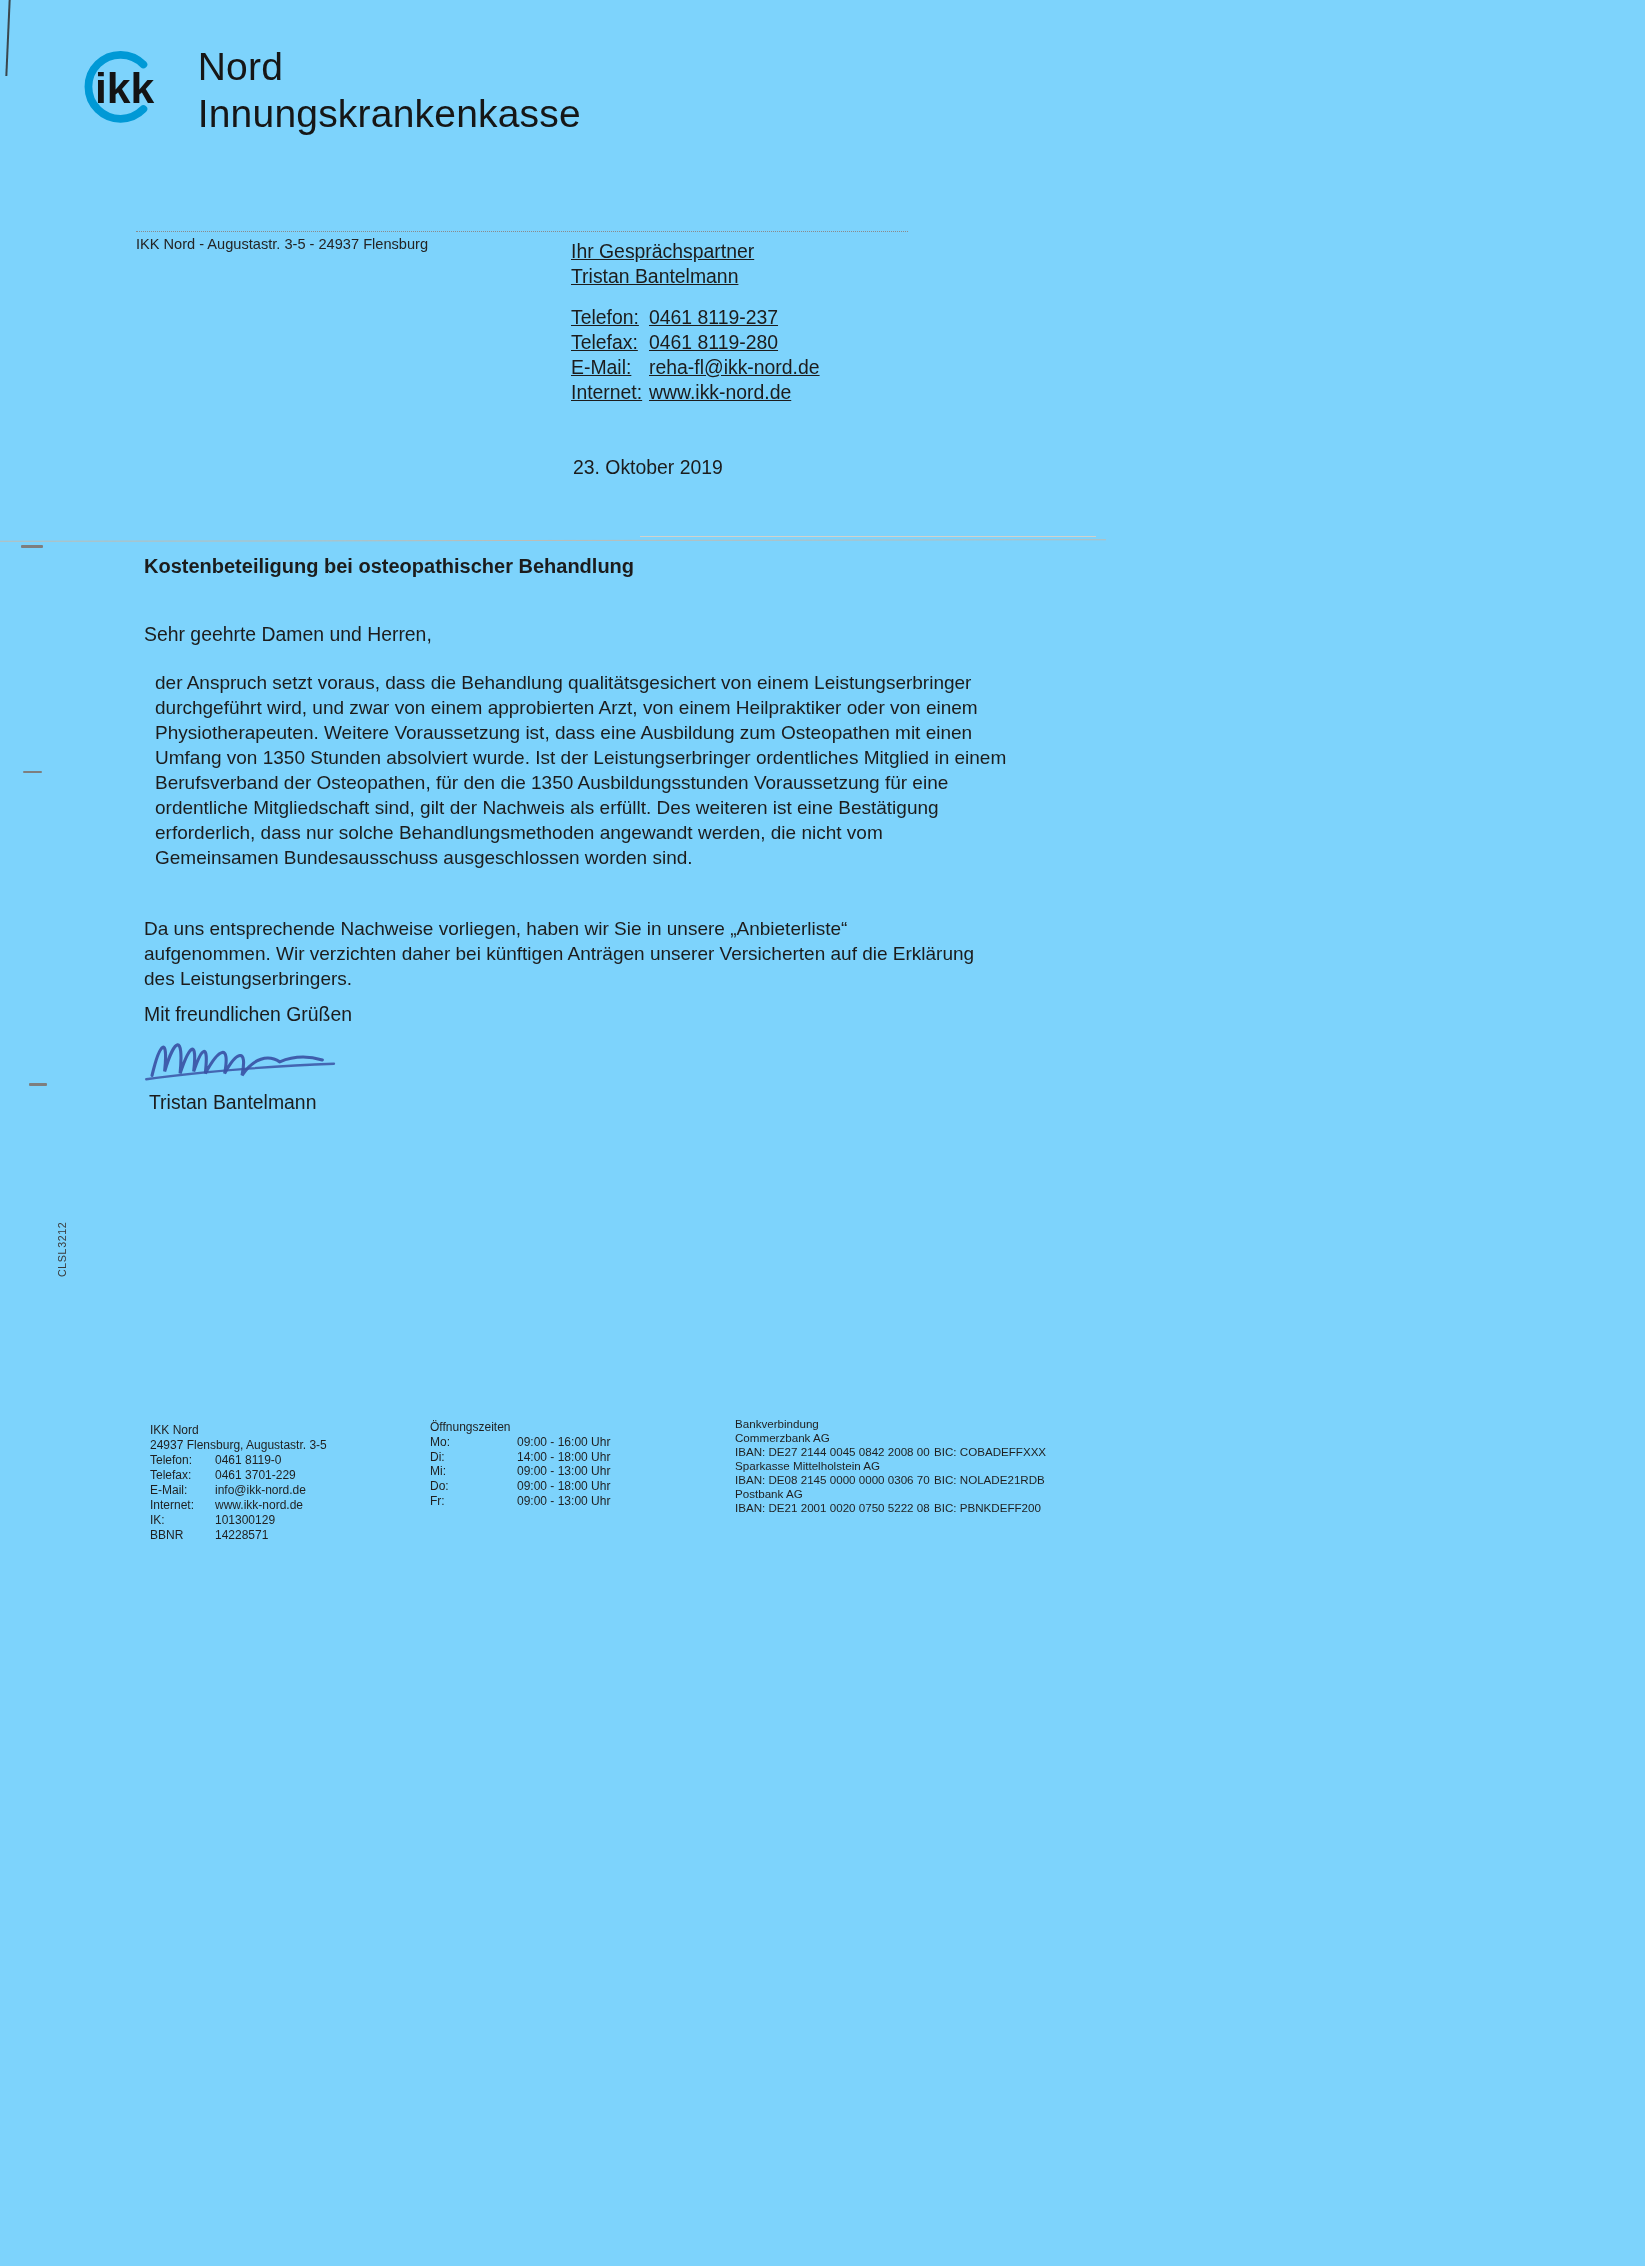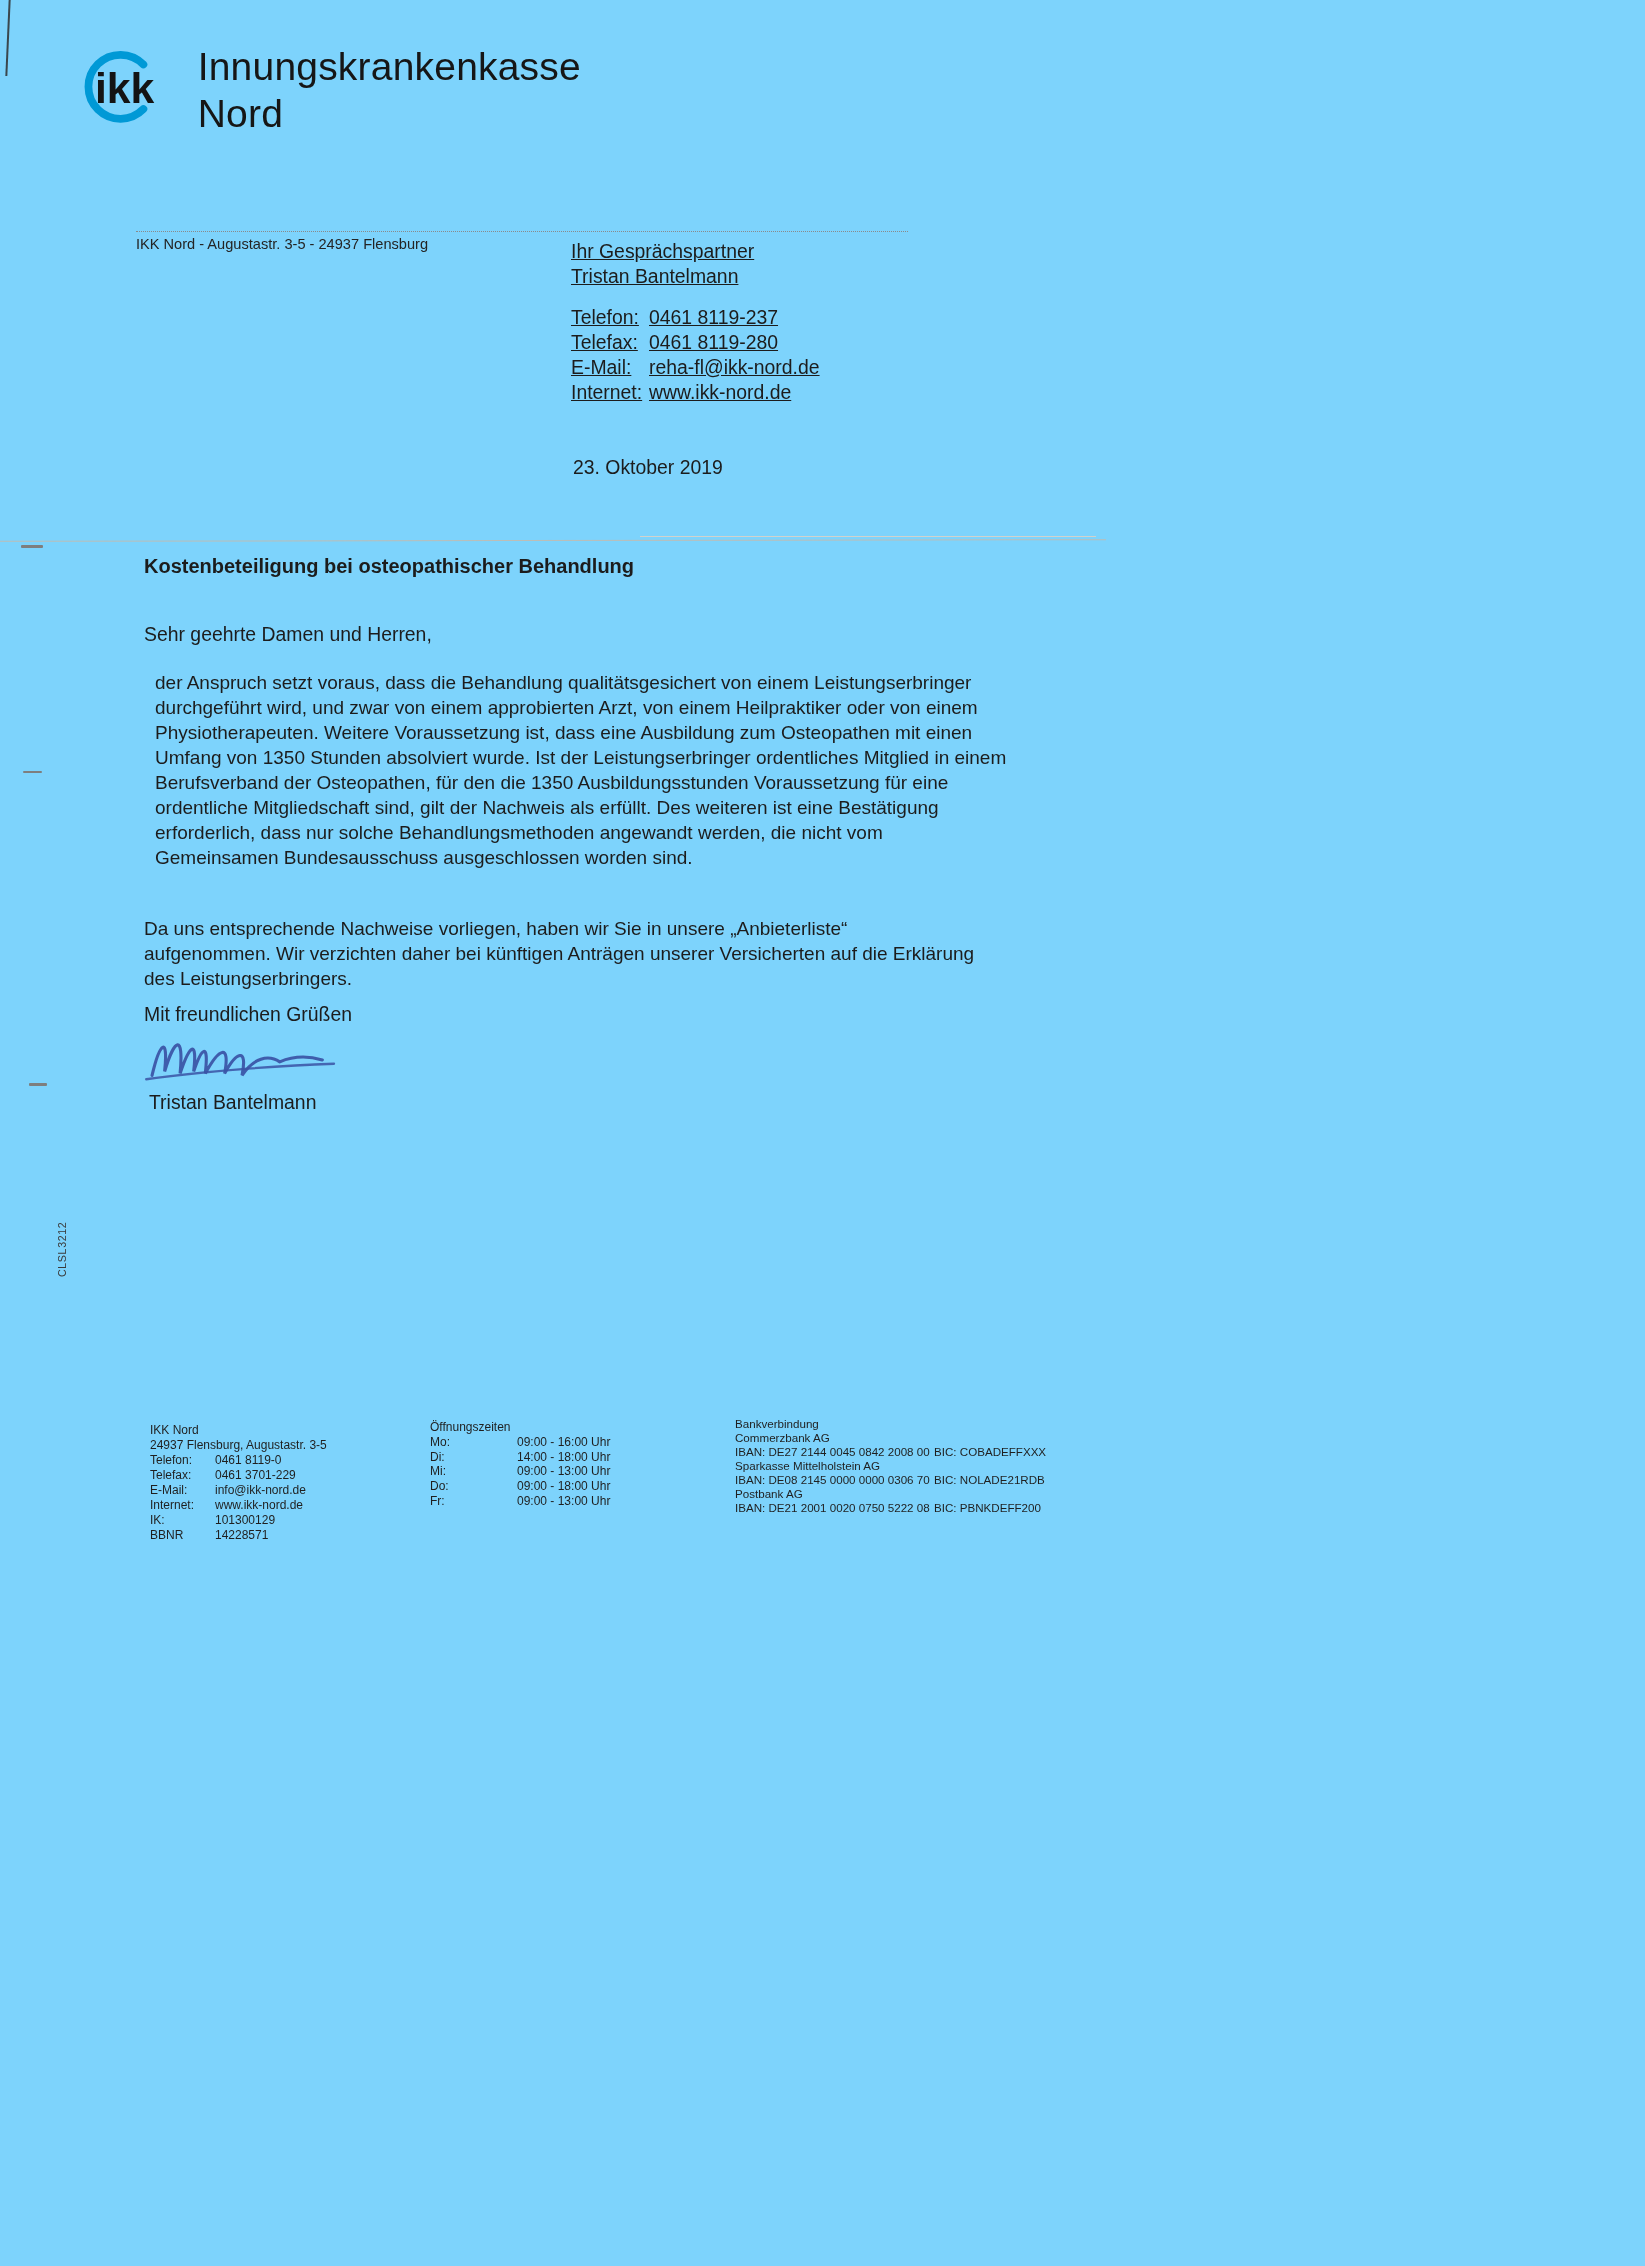--- a/index.html
+++ b/index.html
@@ -82,22 +82,22 @@
   <div class="margin-dash dash-1"></div>
   <div class="margin-dash dash-2"></div>
   <div class="margin-dash dash-3"></div>
 
   <div class="logo-row">
     <svg class="logo-svg" width="128" height="97" viewBox="0 0 132 100">
       <path d="M 86 18 A 33 33 0 1 0 86 64" fill="none" stroke="#0099d6" stroke-width="8" stroke-linecap="round"></path>
       <text x="36" y="58" font-family="Liberation Sans, sans-serif" font-size="44" font-weight="bold" fill="#141414">ikk</text>
     </svg>
     <div class="org-name">
+      <div>Nord</div>
       <div>Innungskrankenkasse</div>
-      <div>Nord</div>
     </div>
   </div>
 
   <div class="sender-ref">IKK Nord - Augustastr. 3-5 - 24937 Flensburg</div>
 
 
   <div class="contact">
     <div>Ihr Gesprächspartner</div>
     <div>Tristan Bantelmann</div>
     <div class="contact-rows">

